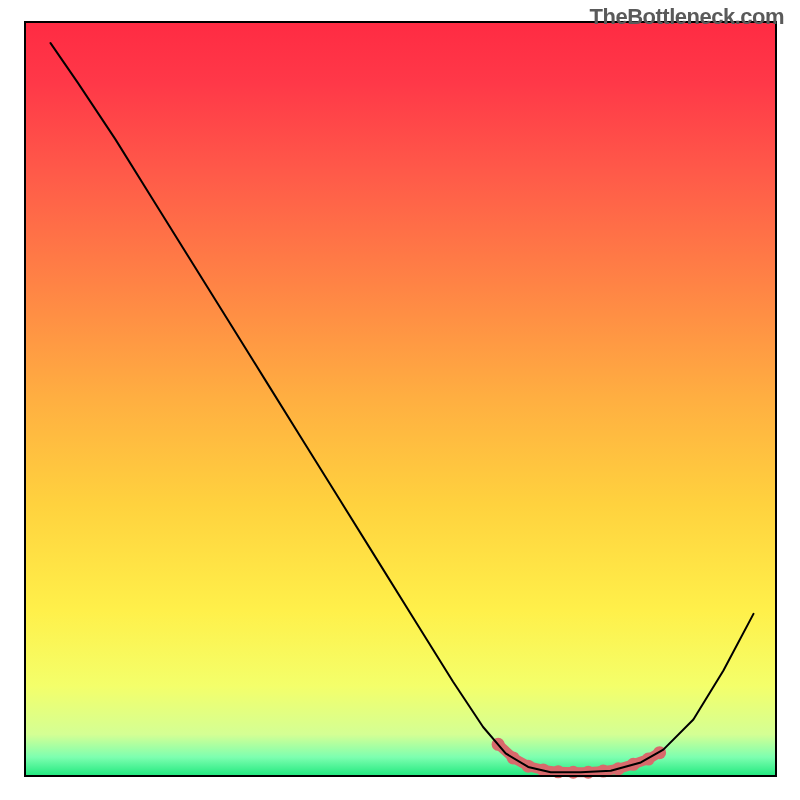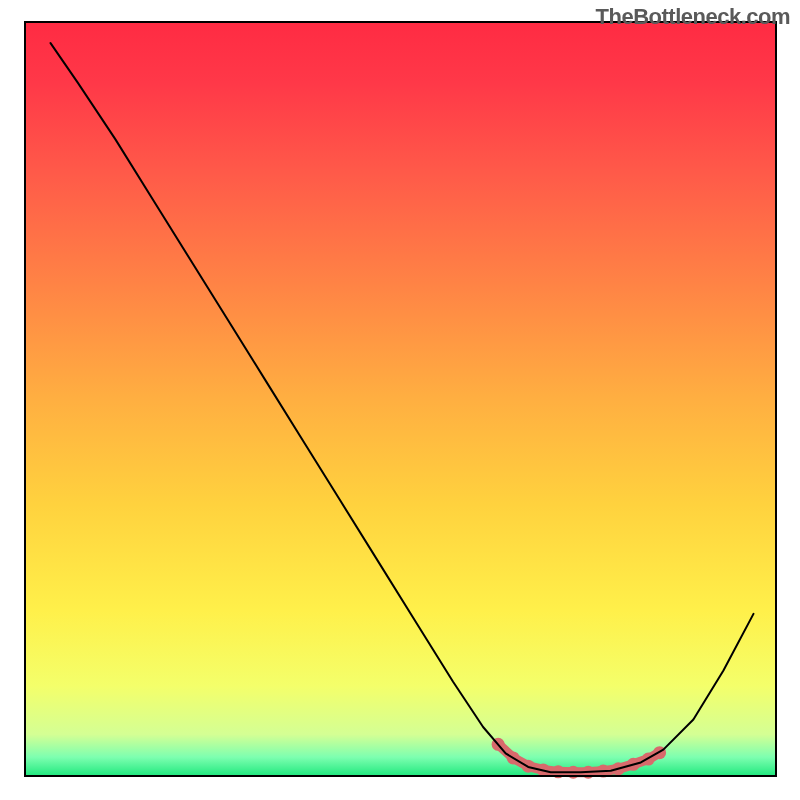--- a/index.html
+++ b/index.html
@@ -11,21 +11,21 @@
     overflow: hidden;
   }
   .chart-container {
     position: relative;
     width: 800px;
     height: 800px;
   }
   .watermark {
     position: absolute;
     top: 4px;
-    right: 10px;
+    right: 16px;
     font-family: Arial, Helvetica, sans-serif;
     font-size: 22px;
     font-weight: 600;
     color: #5a5a5a;
     z-index: 10;
     letter-spacing: -0.5px;
   }
   svg {
     display: block;
   }

